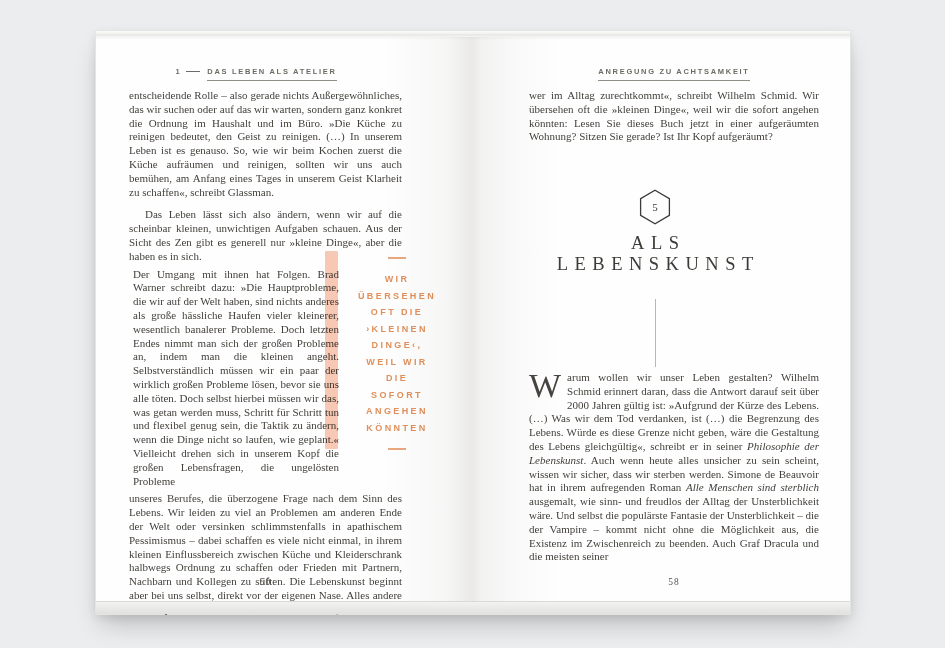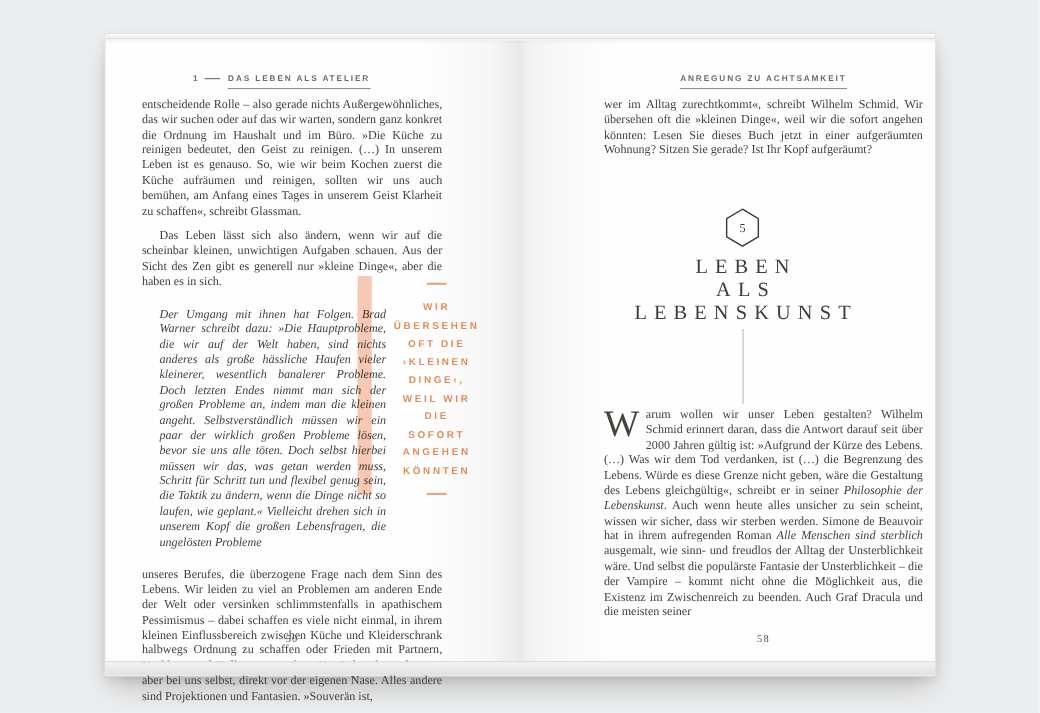--- a/index.html
+++ b/index.html
@@ -12,36 +12,36 @@
 
   .top-edge{position:absolute;left:0;top:0;right:0;height:9px;
     background:linear-gradient(to bottom,#fbfbfa 0px,#f0f0ef 3px,#e4e4e2 4px,rgba(0,0,0,0.05) 5px,rgba(0,0,0,0) 9px);}
   .bottom-edge{position:absolute;left:0;bottom:0;right:0;height:13px;
     background:linear-gradient(to bottom,#f2f2f1,#e1e1df);border-top:1px solid #dadad8;box-sizing:border-box;}
   .spine-shadow{position:absolute;left:288px;top:6px;bottom:13px;width:180px;pointer-events:none;
     background:linear-gradient(90deg,rgba(60,50,40,0) 0%,rgba(60,50,40,0.04) 35%,rgba(60,50,40,0.10) 49%,rgba(60,50,40,0.06) 54%,rgba(60,50,40,0.02) 75%,rgba(60,50,40,0) 100%);}
 
   .page{position:absolute;top:0;width:378px;height:573px;}
   .page-left{left:0;}
-  .page-right{left:390px;}
+  .page-right{left:370px;}
 
   .running-header{position:absolute;top:36px;text-align:center;
     font-family:"Liberation Sans",sans-serif;font-size:7.5px;font-weight:700;
     letter-spacing:1.7px;color:#6e6b64;}
   .page-left .running-header{left:20px;width:280px;}
   .page-right .running-header{left:63px;width:290px;}
   .rh-title{display:inline-block;border-bottom:1px solid #918e87;padding-bottom:4px;}
   .rh-num{margin-right:5px;}
   .header-rule{display:inline-block;width:14px;height:1px;background:#6e6b64;vertical-align:middle;margin:0 7px 2px 0;}
 
   .body-text{font-size:11px;line-height:13.8px;color:#423f3a;text-align:justify;}
   .lp-body{position:absolute;left:33px;top:58px;width:273px;}
   .para1{margin:0 0 9px 0;}
   .para-intro{margin:0;text-indent:16px;}
-  .para-narrow{margin:16px;width:206px;font-style:italic;}
+  .para-narrow{margin:4px;width:206px;}
   .para-outro{margin:0;}
 
   .margin-note{position:absolute;left:246px;top:226px;width:110px;text-align:center;
     font-family:"Liberation Sans",sans-serif;color:#e0905c;}
   .mn-rule{width:18px;height:2px;background:#e9a87e;margin:0 auto;}
   .mn-text{margin:12px 0;font-size:9px;font-weight:700;letter-spacing:2.4px;line-height:16.5px;white-space:pre-line;}
   .highlight-bar{position:absolute;left:229px;top:220px;width:13px;height:198px;
     background:rgba(243,169,136,0.62);mix-blend-mode:multiply;border-radius:1px;}
 
   .page-number{position:absolute;top:546px;text-align:center;font-size:9.5px;letter-spacing:1px;color:#55524c;}
@@ -108,21 +108,20 @@
       </div>
 
       <p class="rp-para1 body-text" data-interactable="false" style="margin:0;">wer im Alltag zurechtkommt«, schreibt Wilhelm Schmid. Wir übersehen oft die »kleinen Dinge«, weil wir die sofort angehen könnten: Lesen Sie dieses Buch jetzt in einer aufgeräumten Wohnung? Sitzen Sie gerade? Ist Ihr Kopf aufgeräumt?</p>
 
       <div class="chapter-head" data-interactable="false">
         <svg class="chapter-badge" data-interactable="false" width="32" height="36" viewBox="0 0 32 36">
           <polygon points="16,1.2 30.4,9.7 30.4,26.3 16,34.8 1.6,26.3 1.6,9.7" fill="none" stroke="#3d3b37" stroke-width="1.3"></polygon>
           <text x="16" y="22" text-anchor="middle" data-interactable="false">5</text>
         </svg>
         <div class="chapter-title" data-interactable="false">
-          <div data-interactable="false">LEBEN</div>
           <div data-interactable="false">ALS</div>
           <div data-interactable="false">LEBENSKUNST</div>
         </div>
       </div>
 
       <div class="section-divider" data-interactable="false"></div>
 
       <div class="rp-body body-text" data-interactable="false">
         <span class="dropcap" data-interactable="false">W</span><span data-interactable="false"><span>arum wollen wir unser Leben gestalten? Wilhelm Schmid erinnert daran, dass die Antwort darauf seit über 2000 Jahren gültig ist: »Aufgrund der Kürze des Lebens. (…) Was wir dem Tod verdanken, ist (…) die Begrenzung des Lebens. Würde es diese Grenze nicht geben, wäre die Gestaltung des Lebens gleichgültig«, schreibt er in seiner </span><em>Philosophie der Lebenskunst</em><span>. Auch wenn heute alles unsicher zu sein scheint, wissen wir sicher, dass wir sterben werden. Simone de Beauvoir hat in ihrem aufregenden Roman </span><em>Alle Menschen sind sterblich</em><span> ausgemalt, wie sinn- und freudlos der Alltag der Unsterblichkeit wäre. Und selbst die populärste Fantasie der Unsterblichkeit – die der Vampire – kommt nicht ohne die Möglichkeit aus, die Existenz im Zwischenreich zu beenden. Auch Graf Dracula und die meisten seiner</span></span>
       </div>

